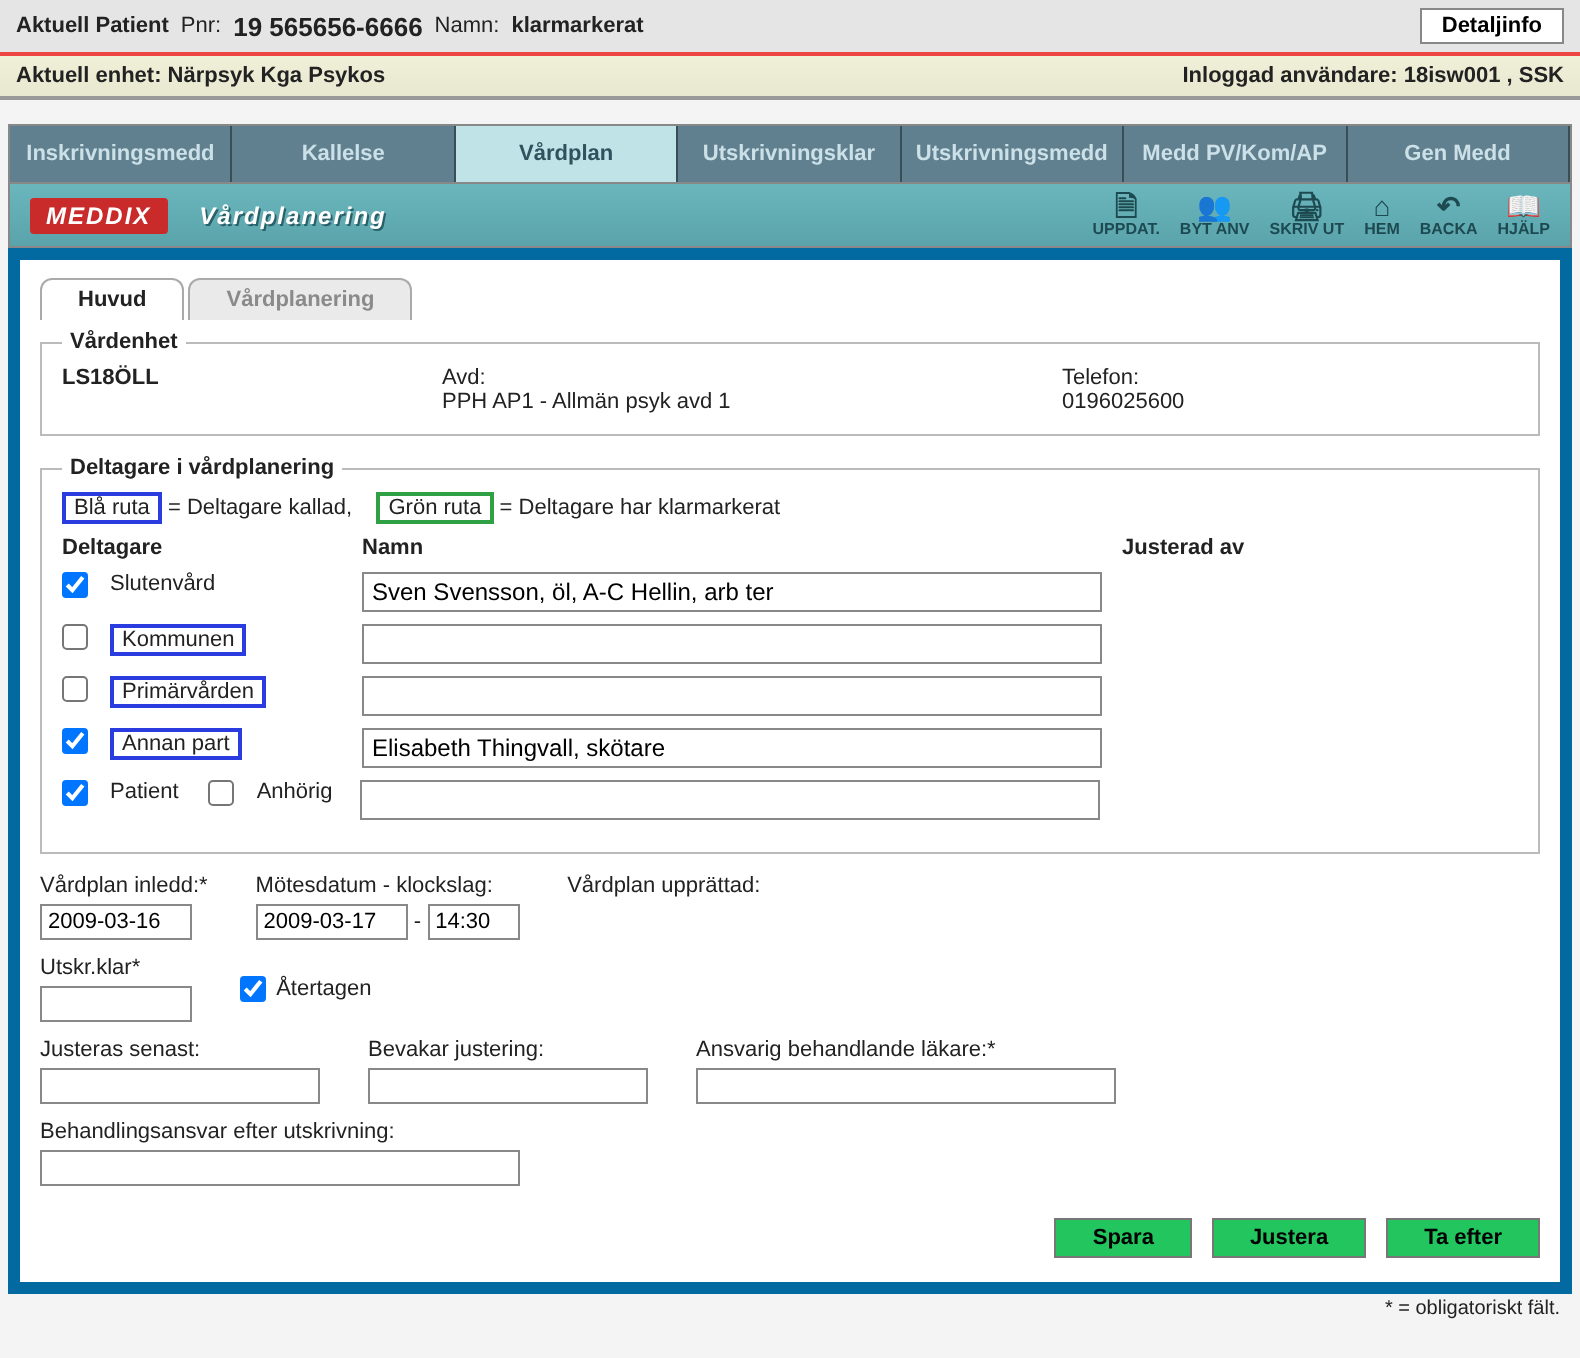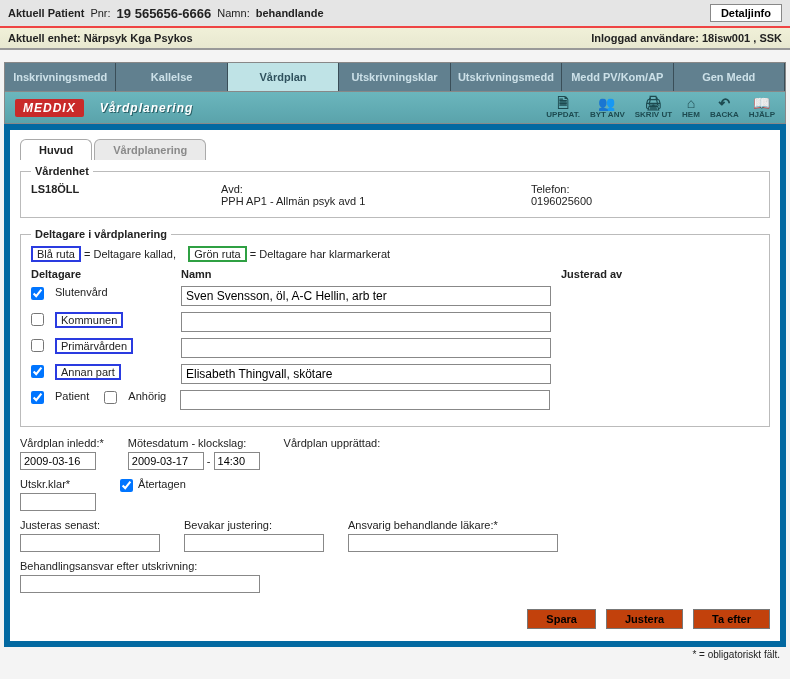--- a/index.html
+++ b/index.html
@@ -202,40 +202,40 @@
     justify-content: flex-end;
     gap: 10px;
     margin-top: 10px;
     padding-top: 6px;
   }
   .btnrow button {
     font-weight: bold;
     font-family: inherit;
     font-size: 11px;
     padding: 3px 18px;
-    background: #c2410c;
+    background: #22c55e;
     border: 1px solid #777;
     cursor: pointer;
   }
   .footnote {
     text-align: right;
     font-size: 10px;
     padding: 2px 6px;
   }
   input[type=checkbox]{ margin:0 2px 0 0; vertical-align: middle;}
 </style>
 </head>
 <body>
 
 <div class="topbar">
   <span class="label">Aktuell Patient</span>
   <span>Pnr:</span>
   <span class="pnr">19 565656-6666</span>
   <span>Namn:</span>
-  <span style="font-weight:bold">behandlande</span>
+  <span style="font-weight:bold">klarmarkerat</span>
   <span class="spacer"></span>
   <button class="detaljinfo-btn">Detaljinfo</button>
 </div>
 <div class="topbar2">
   <span>Aktuell enhet:</span>&nbsp;
   <span>Närpsyk Kga Psykos</span>
   <span class="right">
     <span>Inloggad användare:</span>
     <span>18isw001 , SSK</span>
   </span>
@@ -370,21 +370,21 @@
       <label>Vårdplan upprättad:</label>
       <span></span>
     </div>
   </div>
 
   <div class="formrow">
     <div class="formcol">
       <label>Utskr.klar*</label>
       <input class="small w80" value="" style="">
     </div>
-    <div class="formcol" style="justify-content:flex-start">
+    <div class="formcol" style="justify-content:center">
       <label>
         <input type="checkbox" id="chk-atertagen" checked="" style="">
         <span>Återtagen</span>
       </label>
     </div>
   </div>
 
   <div class="formrow">
     <div class="formcol">
       <label>Justeras senast:</label>

